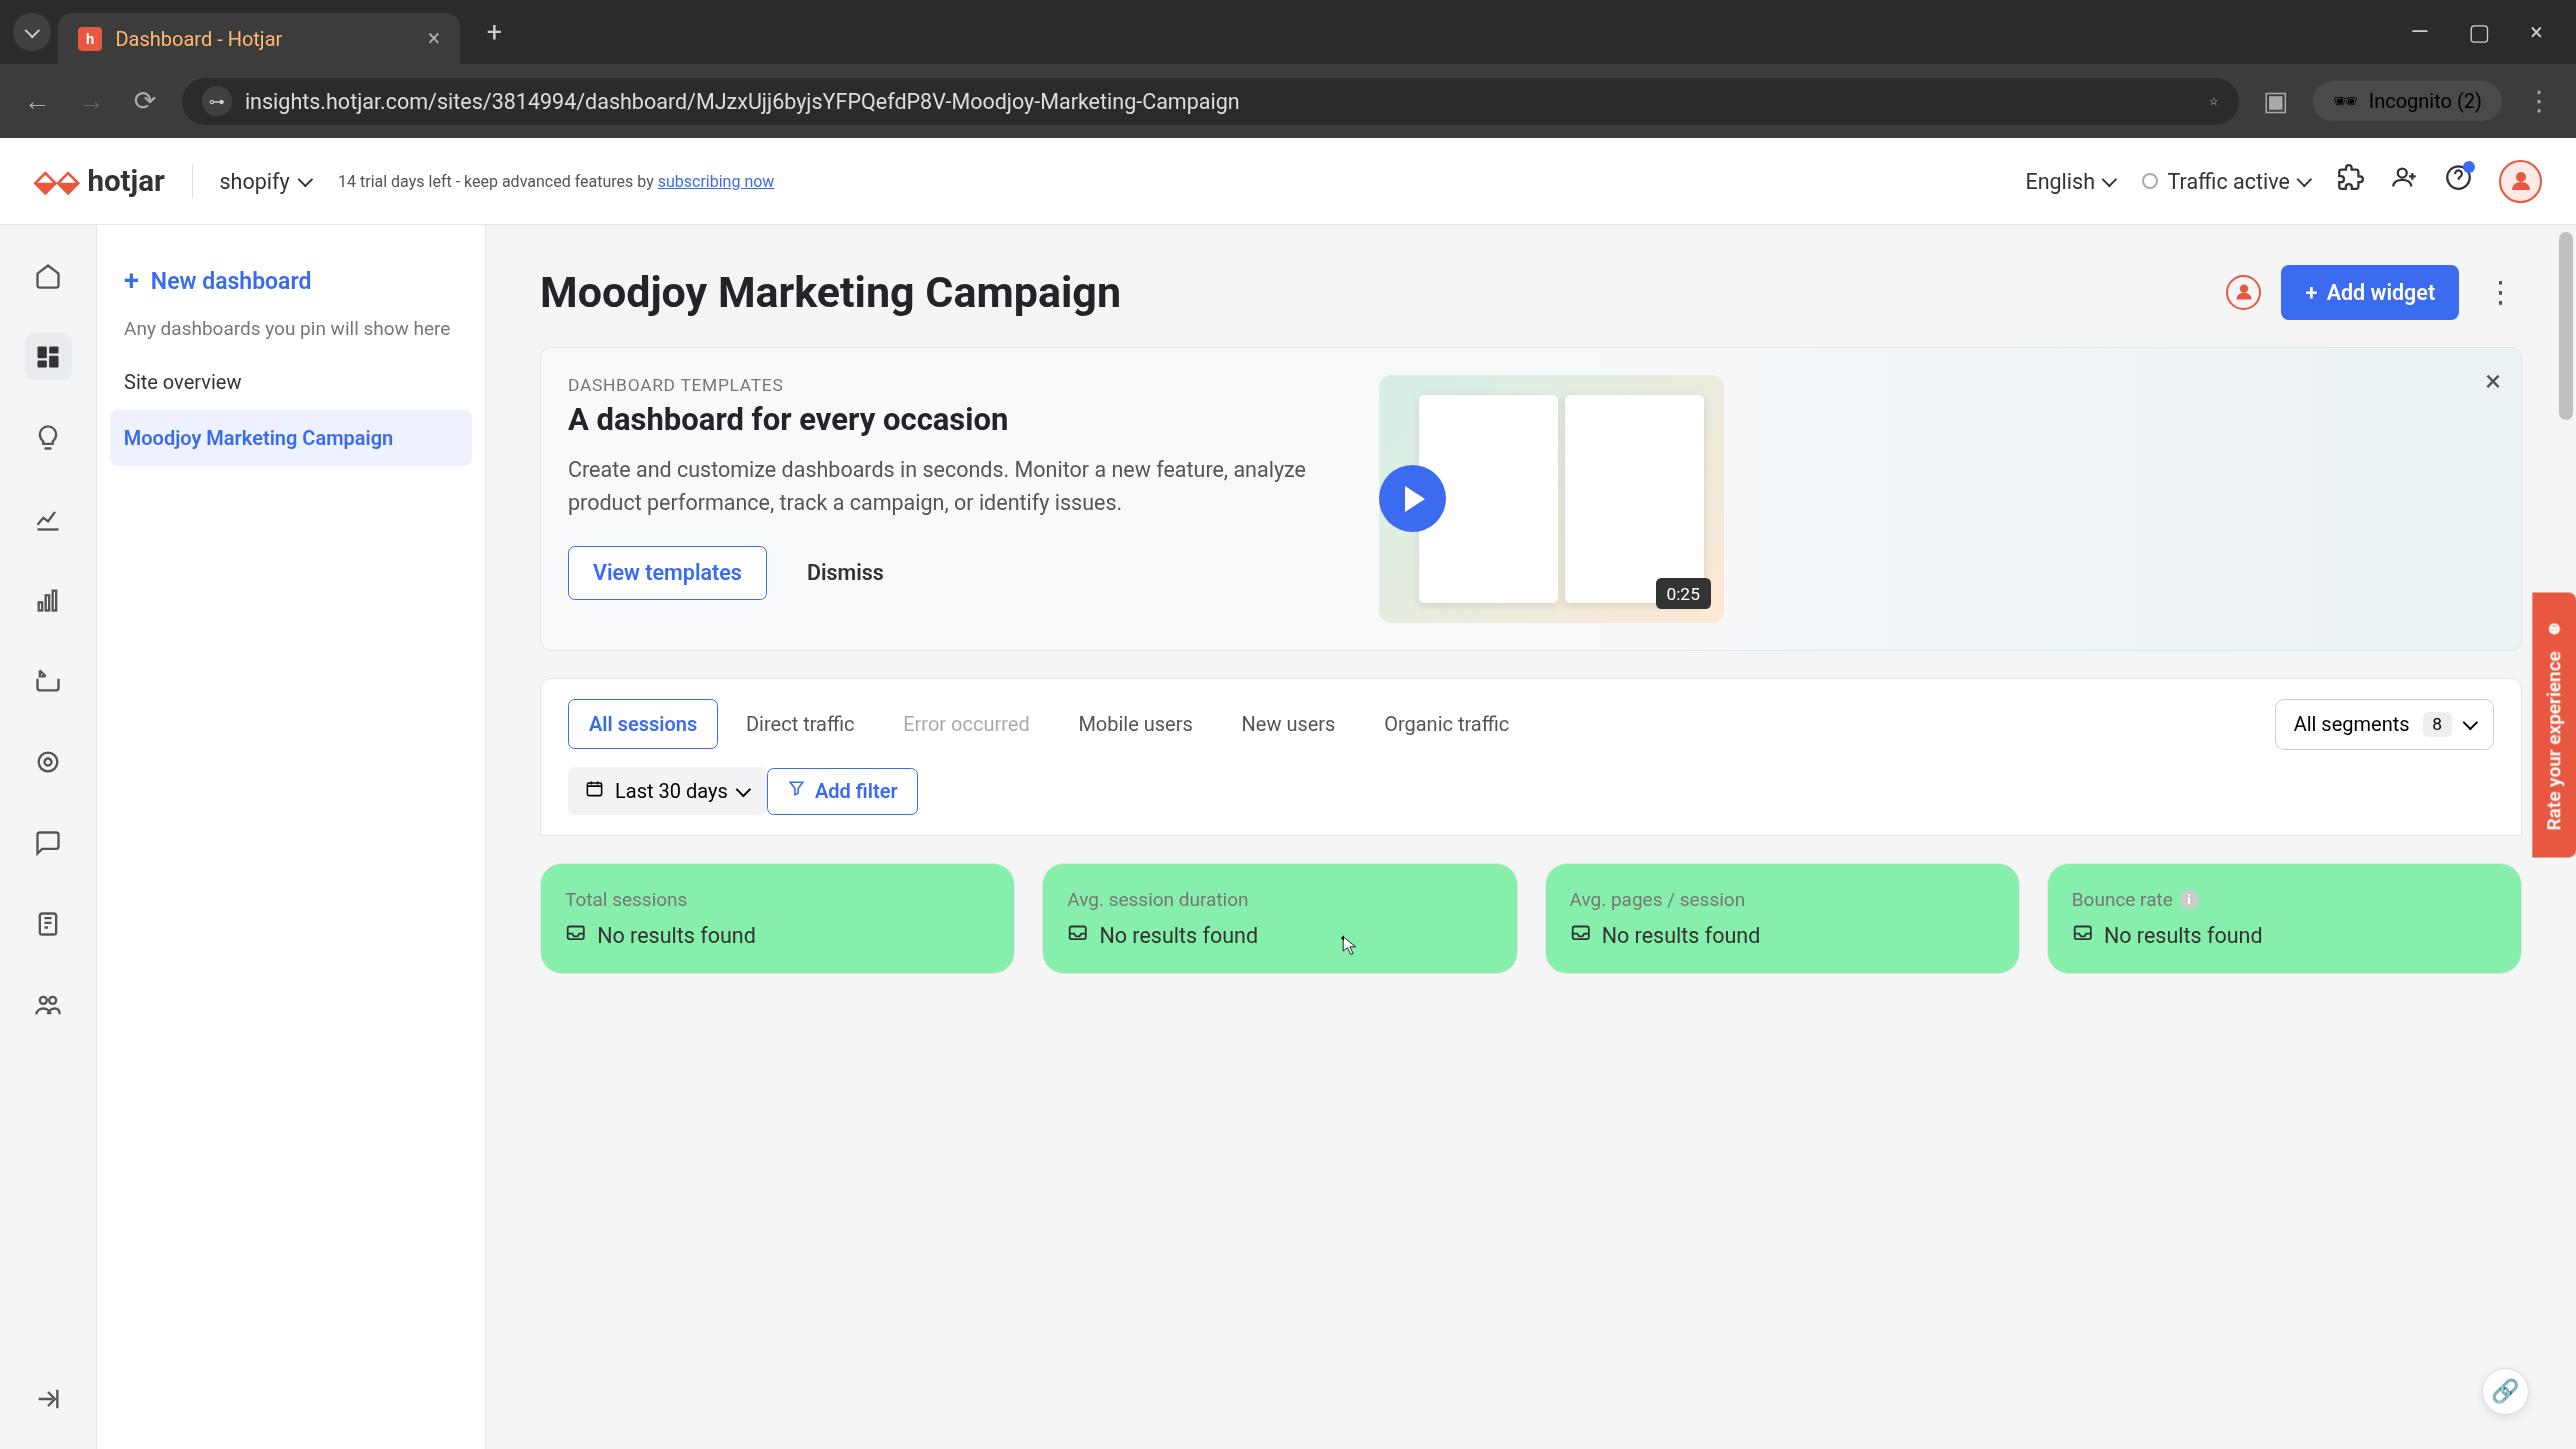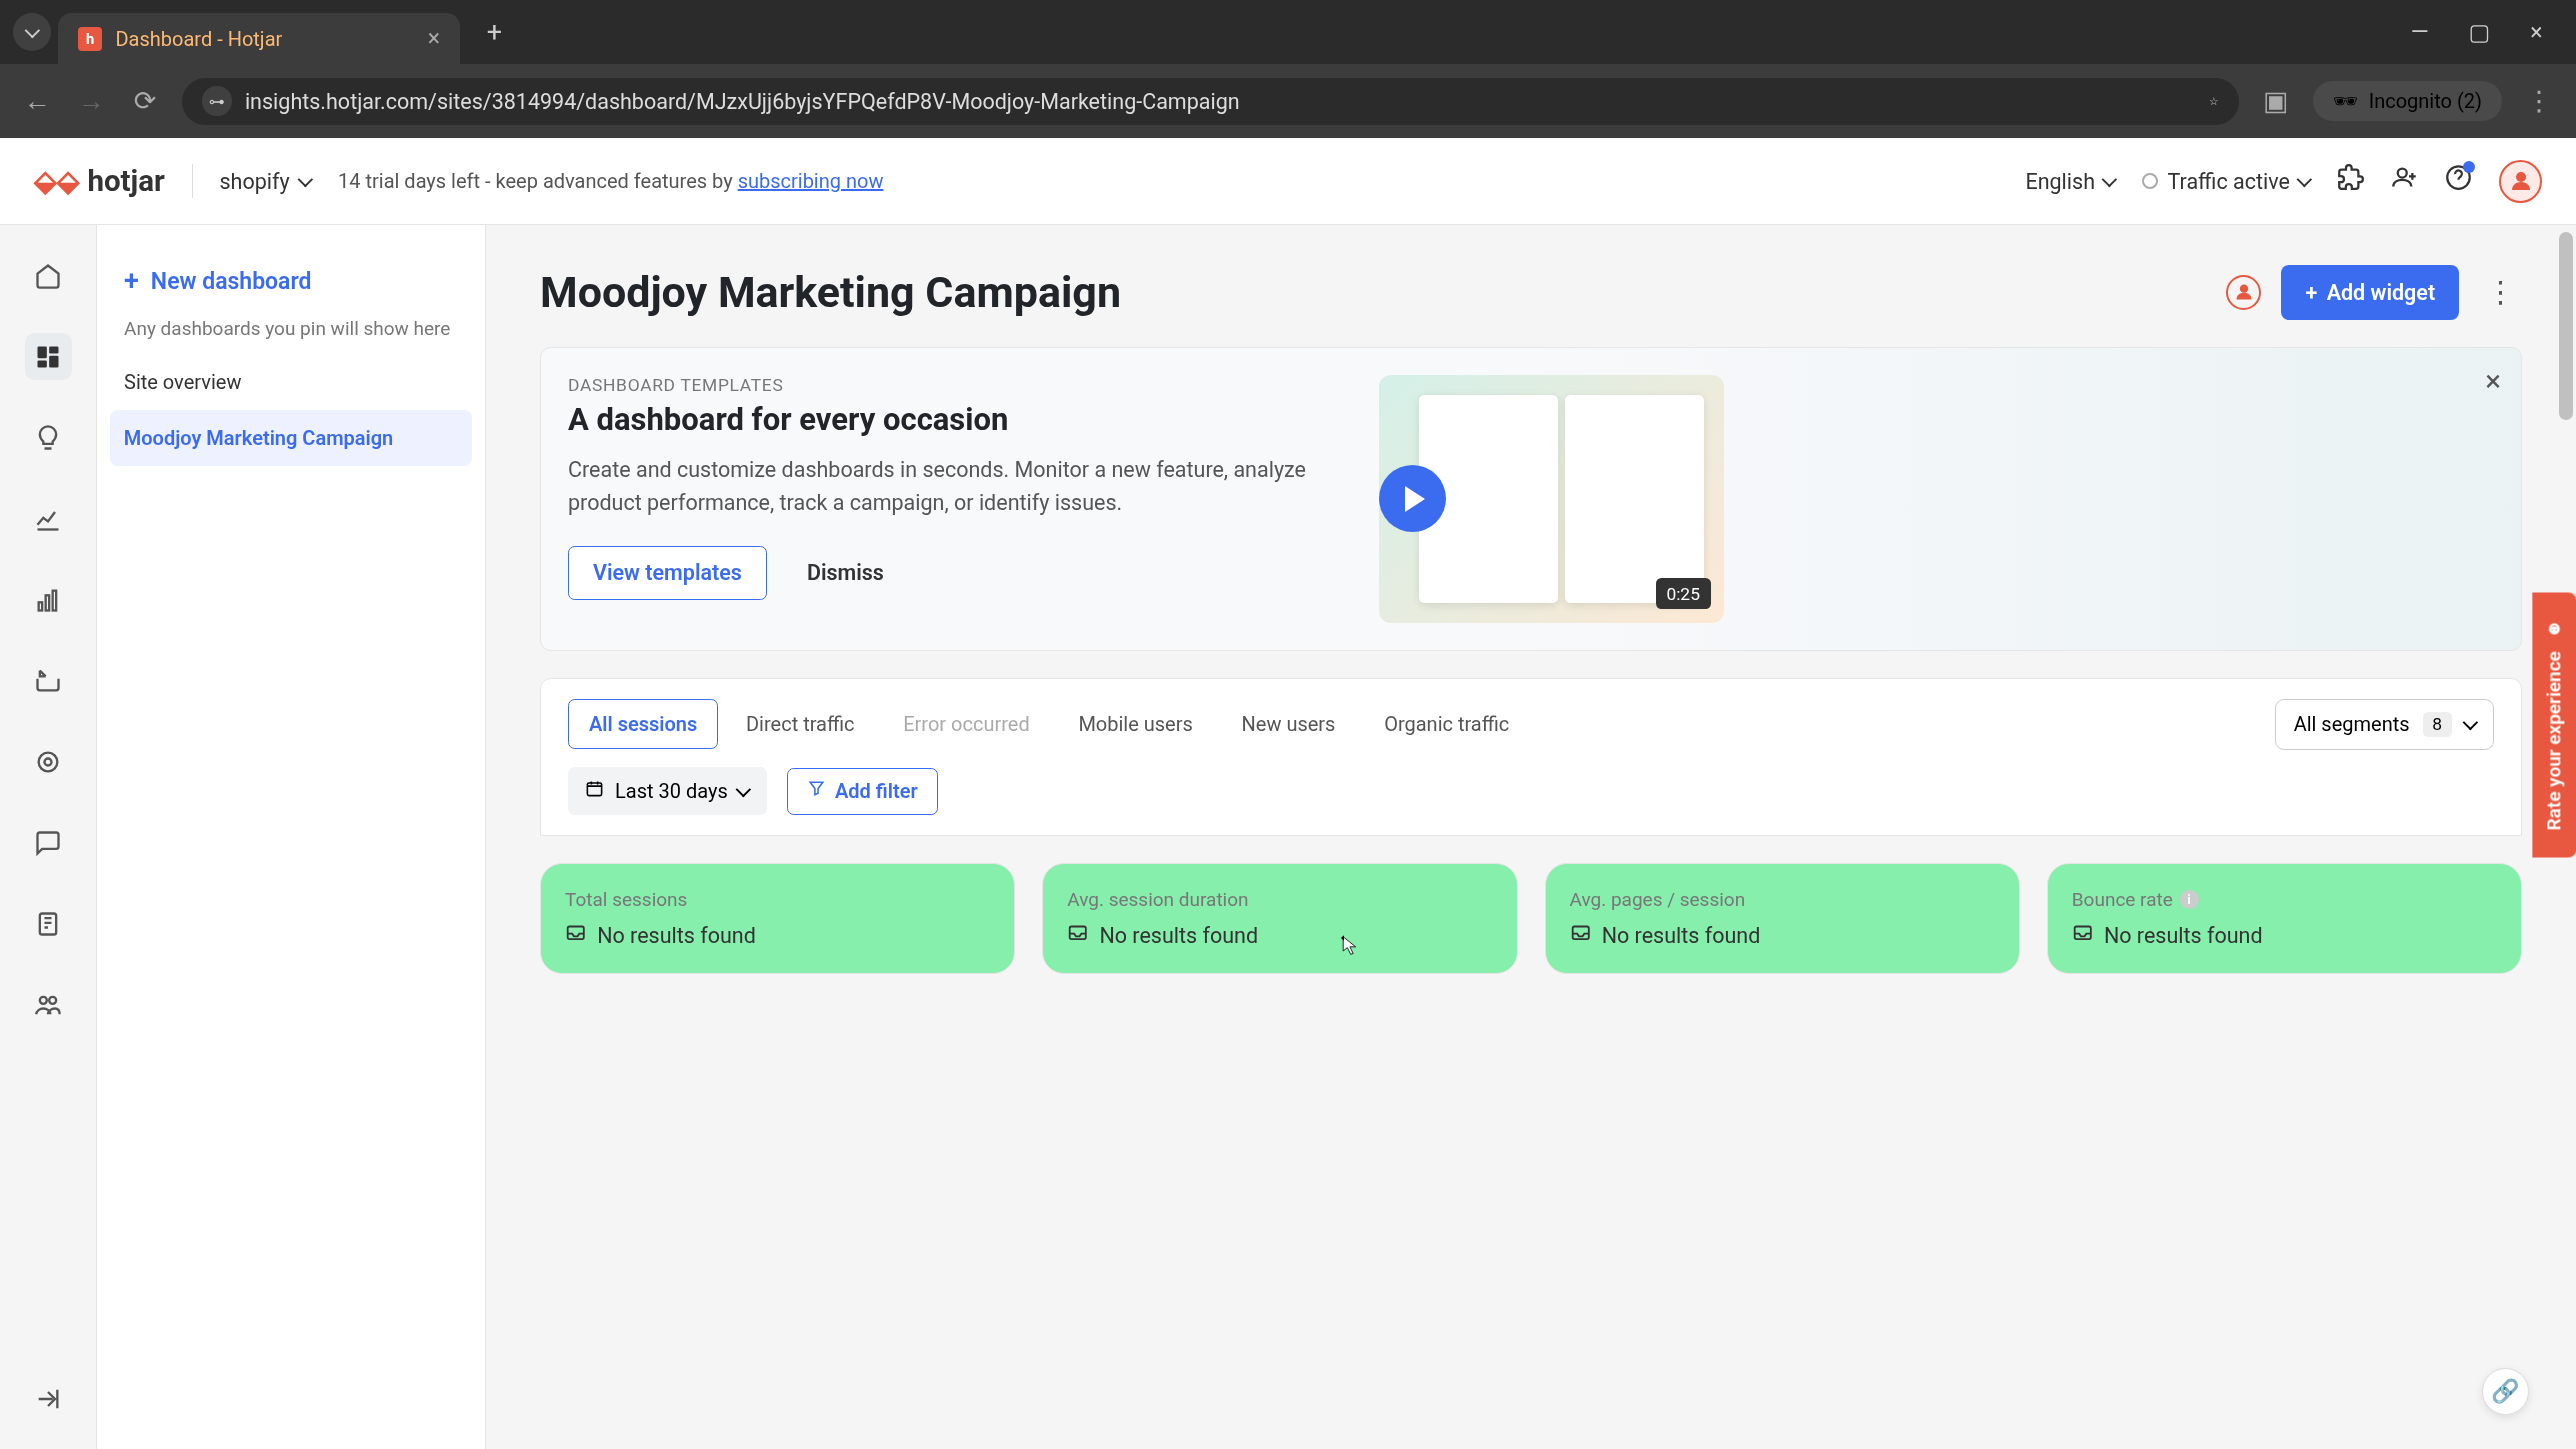--- a/index.html
+++ b/index.html
@@ -26,21 +26,21 @@
     .incognito-badge { display: flex; align-items: center; gap: 10.7px; background: #4a4a4a; border-radius: 27px; padding: 8px 20px; font-size: 20px; }
     
     
     .app { background: #f5f5f5; height: calc(1449px - 138px); display: flex; flex-direction: column; }
     
     .app-header { background: white; height: 87px; display: flex; align-items: center; padding: 0 34px; border-bottom: 0.7px solid #e5e5e5; gap: 27px; }
     .logo { display: flex; align-items: center; gap: 8px; font-size: 29.5px; font-weight: 700; color: #333; }
     .logo-icon { color: #e8573f; font-size: 29.5px; }
     .vdiv { width: 0.7px; height: 34px; background: #ddd; }
     .site-selector { display: flex; align-items: center; gap: 10.7px; font-size: 21.5px; color: #333; cursor: pointer; }
-    .trial-notice { font-size: 20px; color: #555; }
+    .trial-notice { font-size: 16px; color: #555; }
     .trial-notice a { color: #3b6cef; text-decoration: underline; }
     .header-right { margin-left: auto; display: flex; align-items: center; gap: 27px; }
     .lang-selector { display: flex; align-items: center; gap: 9.4px; font-size: 21.5px; color: #333; cursor: pointer; }
     .traffic-status { display: flex; align-items: center; gap: 9.4px; font-size: 21.5px; color: #333; cursor: pointer; }
     .traffic-dot { width: 16px; height: 16px; border: 2px solid #aaa; border-radius: 50%; }
     .header-icon { font-size: 27px; color: #333; cursor: pointer; position: relative; }
     .notif-dot { position: absolute; top: -2.7px; right: -2.7px; width: 12px; height: 12px; background: #3b6cef; border-radius: 50%; }
     .avatar { width: 43px; height: 43px; border-radius: 50%; border: 2.7px solid #e8573f; display:flex; align-items:center; justify-content:center; background: #fdeae6; }
     .avatar svg { fill: #e8573f; }
     
@@ -83,21 +83,21 @@
     .video-duration { position: absolute; bottom: 13.4px; right: 13.4px; background: #333; color: white; padding: 5.4px 10.7px; border-radius: 5.4px; font-size: 17.4px; z-index: 2; }
     .promo-close { position: absolute; top: 16px; right: 20px; font-size: 29.5px; color: #555; cursor: pointer; }
     
     .filter-bar { background: white; border: 0.7px solid #e5e5e5; border-radius: 10.7px 10.7px 0 0; padding: 20px 27px 0; }
     .segment-row { display: flex; align-items: center; gap: 6.7px; margin-bottom: 17.4px; }
     .segment-pill { padding: 12px 20px; font-size: 20px; color: #555; border-radius: 6.7px; cursor: pointer; border: 1.3px solid transparent; }
     .segment-pill.active { color: #3b6cef; border-color: #3b6cef; font-weight: 600; }
     .segment-pill.muted { color: #aaa; }
     .segment-dropdown { margin-left: auto; border: 0.7px solid #ccc; border-radius: 9px; padding: 12px 17.4px; display: flex; align-items: center; gap: 13.4px; font-size: 20px; cursor: pointer; }
     .segment-count { background: #eee; border-radius: 5.4px; padding: 2.7px 9.4px; font-size: 17.4px; }
-    .filter-row { display: flex; align-items: center; gap: 20px; padding-bottom: 20px; }
+    .filter-row { display: flex; align-items: center; gap: 0; padding-bottom: 20px; }
     .date-picker { background: #f1f3f5; border-radius: 6.7px; padding: 12px 17.4px; display: flex; align-items: center; gap: 10.7px; font-size: 20px; cursor: pointer; }
     .add-filter-btn { border: 1.3px solid #3b6cef; color: #3b6cef; border-radius: 6.7px; padding: 10.7px 19px; display: flex; align-items: center; gap: 9.4px; font-size: 20px; font-weight: 600; cursor: pointer; }
     
     .metrics-row { display: flex; gap: 27px; margin-top: 27px; }
     .metric-card { flex: 1; background: #86efac; border: 0.7px solid #e5e5e5; border-radius: 22px; padding: 24px; }
     .metric-label { font-size: 19px; color: #777; margin-bottom: 10.7px; display: flex; align-items: center; gap: 6.7px; }
     .metric-value { display: flex; align-items: center; gap: 10.7px; font-size: 21.5px; color: #333; }
     .info-icon { width: 19px; height: 19px; border-radius: 50%; background: #ccc; color: white; display: inline-flex; align-items:center; justify-content:center; font-size: 13.4px; font-weight:bold; }
     
     .feedback-tab { position: fixed; right: 0; top: 50%; transform: translateY(-50%); background: #e8573f; color: white; writing-mode: vertical-rl; padding: 27px 10.7px; font-size: 19px; font-weight: 600; border-radius: 8px 0 0 8px; cursor: pointer; display: flex; align-items: center; gap: 10.7px; transform: translateY(-50%) rotate(180deg); }

